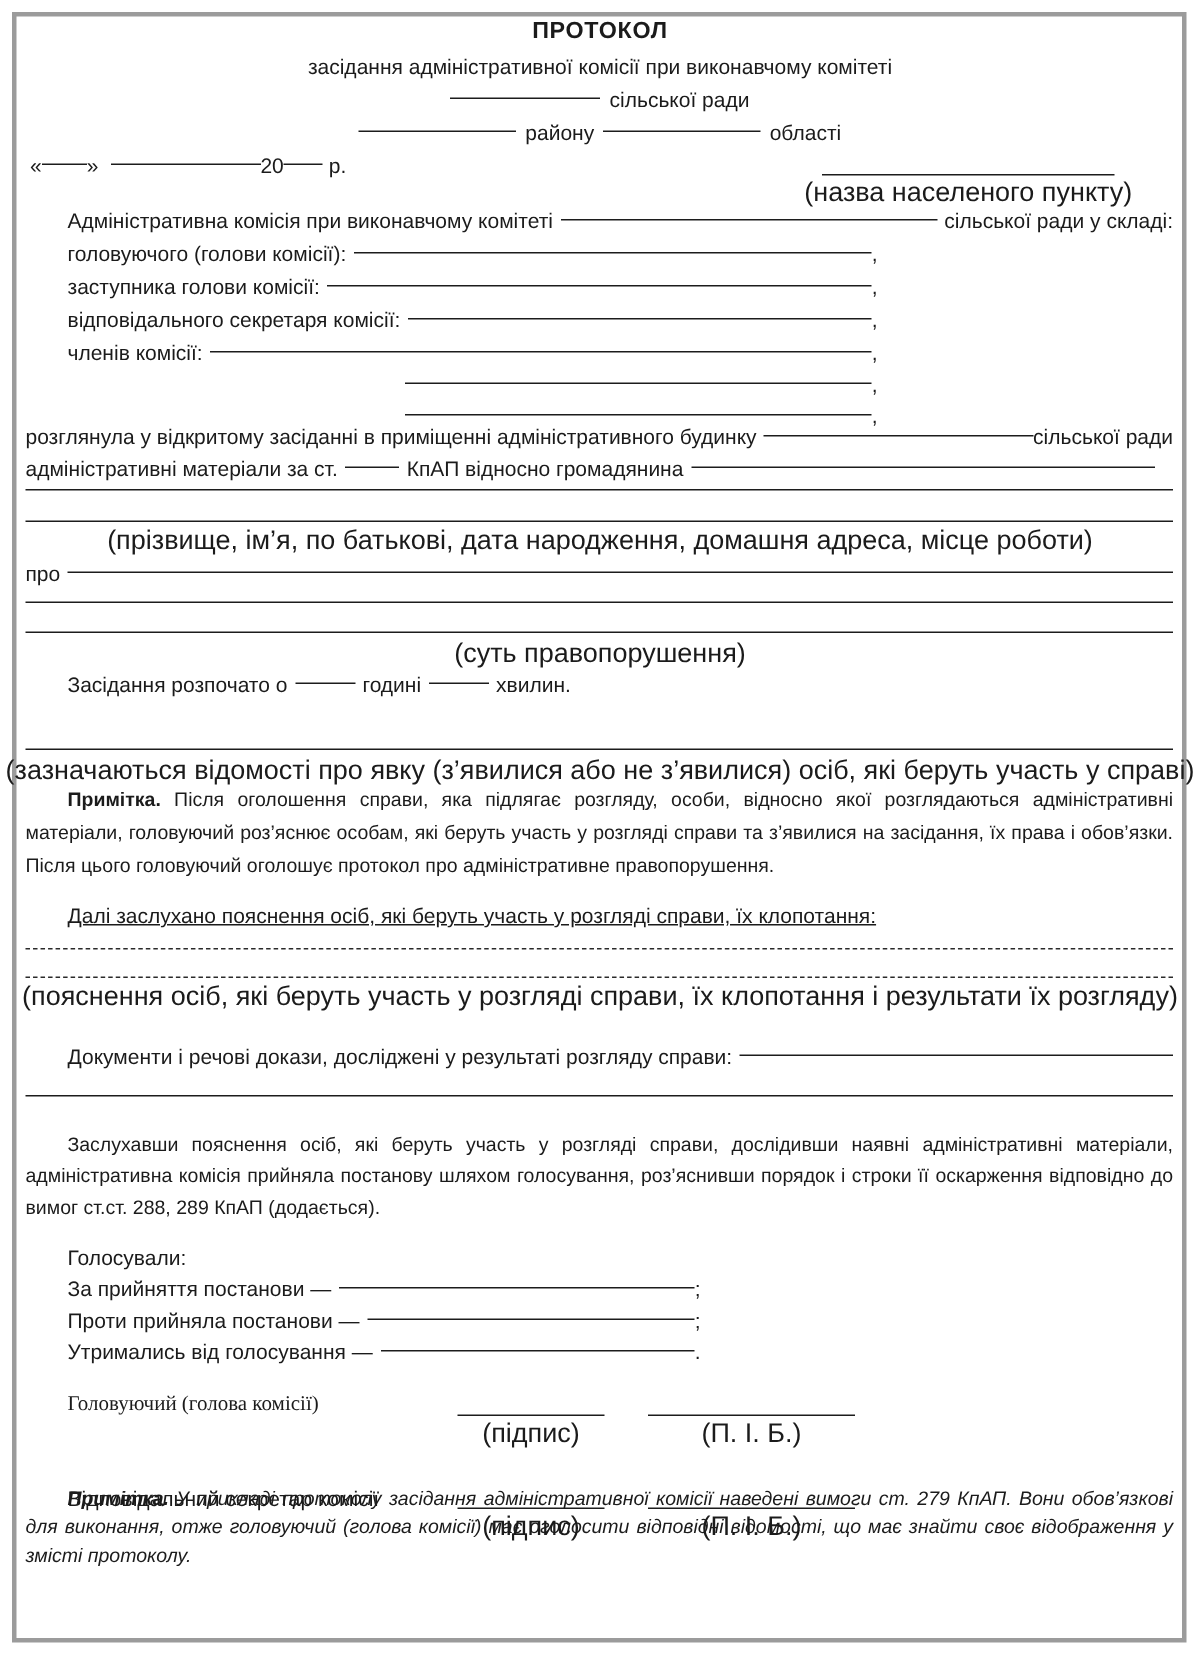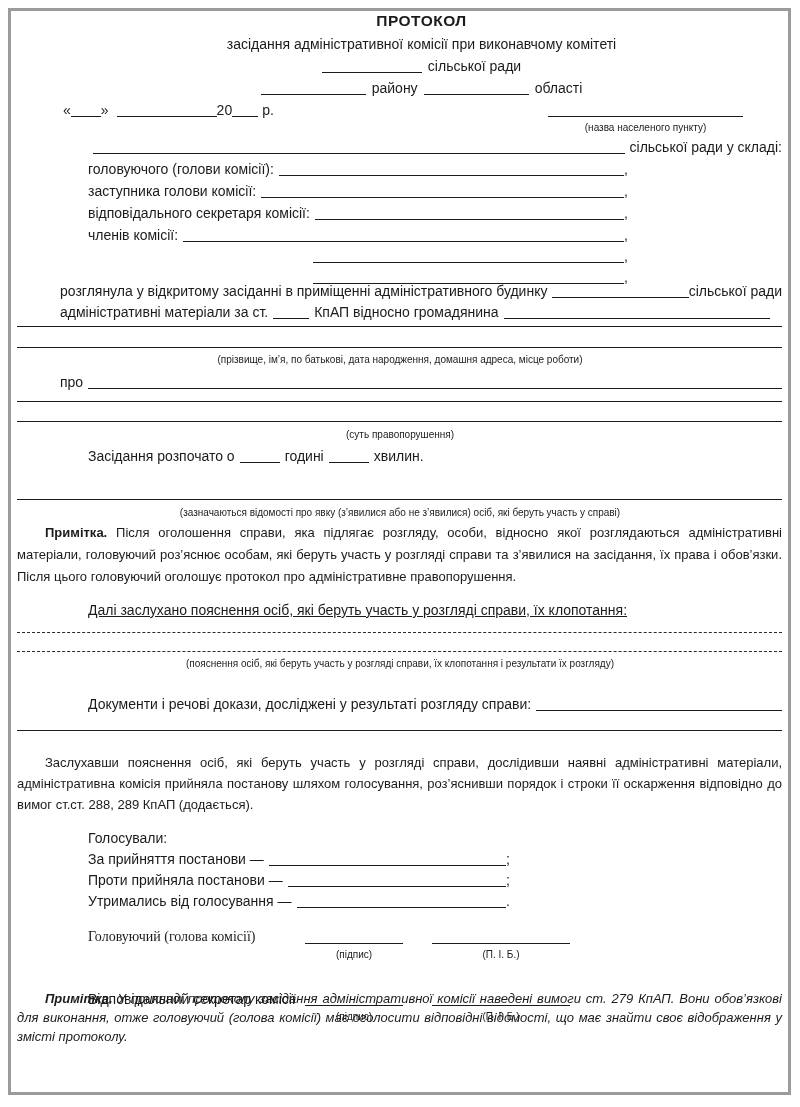--- a/index.html
+++ b/index.html
@@ -1,30 +1,30 @@
 <!DOCTYPE html>
 <html><head>
 <meta charset="utf-8">
 <style>
   html,body{margin:0;padding:0;background:#fff;}
   .stage{position:relative;width:800px;height:1107px;background:#ffffff;overflow:hidden;
          font-family:"Liberation Sans","DejaVu Sans",sans-serif;color:#1b1b1b;}
   .frame{position:absolute;left:8px;top:8px;width:777px;height:1081px;
          border:3px solid #9b9b9b;background:#fff;}
   .content{position:absolute;left:0;top:0;width:800px;height:1107px;}
-  .row{position:absolute;display:flex;align-items:flex-end;white-space:nowrap;
-       font-size:14px;line-height:18px;padding-left:43px;}
+  .row{position:absolute;display:flex;align-items:center;white-space:nowrap;
+       font-size:14px;line-height:18px;}
   .row span{display:inline-block;}
   .center{justify-content:center;}
   .fill{flex:1;border-bottom:1.3px solid #1c1c1c;margin-bottom:2px;min-width:10px;}
   .u{display:inline-block;border-bottom:1.3px solid #1c1c1c;margin-bottom:2px;}
   .ml5{margin-left:5px;} .ml6{margin-left:6px;} .ml8{margin-left:8px;} .ml4{margin-left:4px;}
   .hline{position:absolute;border-top:1.3px solid #1c1c1c;height:0;}
   .dline{position:absolute;border-top:1.6px dashed #2a2a2a;height:0;}
-  .caption{position:absolute;text-align:center;font-size:10px;line-height:16px;}
+  .caption{position:absolute;text-align:center;font-size:18px;line-height:16px;}
   .para{position:absolute;left:17px;width:765px;text-align:justify;
         font-size:13px;text-indent:28px;}
   .para b{font-weight:bold;}
   .title{font-weight:bold;font-size:15.5px;letter-spacing:.5px;}
   .h2{font-size:14px;}
 </style>
 </head>
 <body>
 
 <div class="stage">
@@ -53,20 +53,21 @@
       <span>»</span>
       <span class="u ml8" style="width:100px;"></span>
       <span>20</span>
       <span class="u" style="width:26px;"></span>
       <span class="ml4">р.</span>
     </div>
     <div class="hline" style="top:116px;left:548px;width:195px;"></div>
     <div class="caption" style="top:120px;left:508px;width:275px;">(назва населеного пункту)</div>
 
     <div class="row" style="top:138px;left:45px;right:18px;">
+      <span>Адміністративна комісія при виконавчому комітеті</span>
       <span class="fill ml5"></span>
       <span class="ml5">сільської ради у складі:</span>
     </div>
     <div class="row" style="top:160px;left:45px;width:540px;">
       <span>головуючого (голови комісії):</span>
       <span class="fill ml5"></span>
       <span>,</span>
     </div>
     <div class="row" style="top:182px;left:45px;width:540px;">
       <span>заступника голови комісії:</span>

